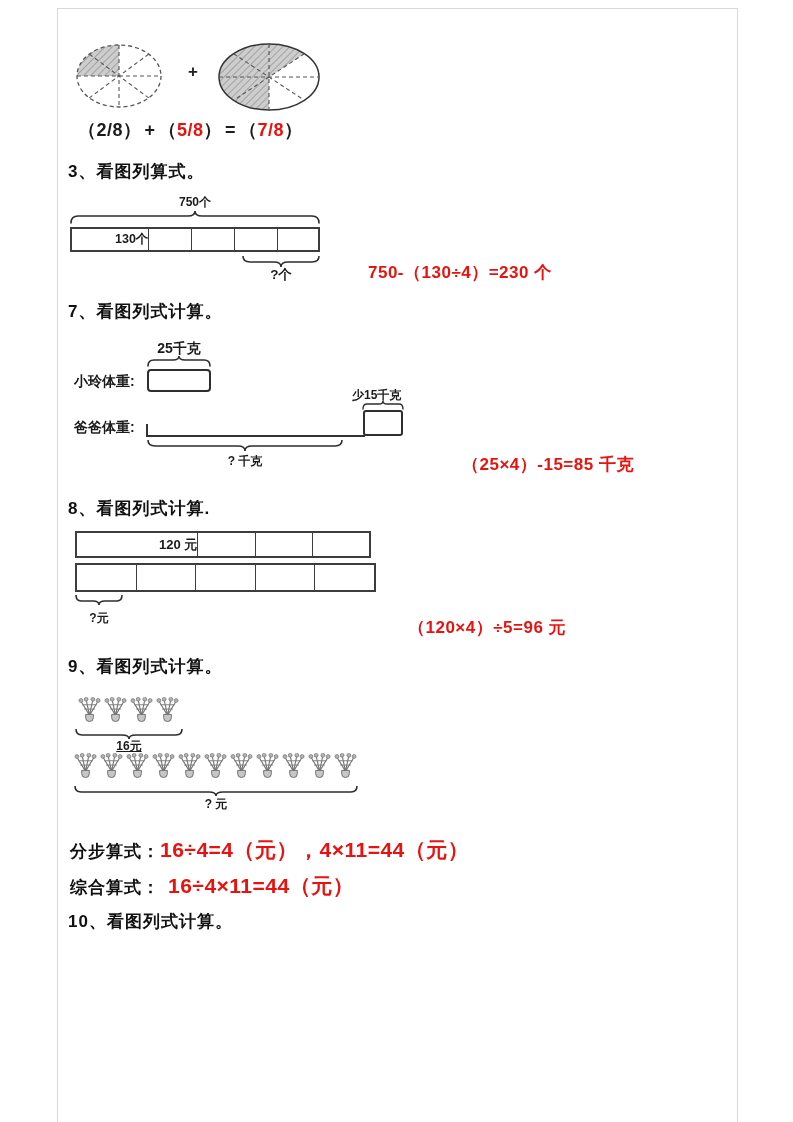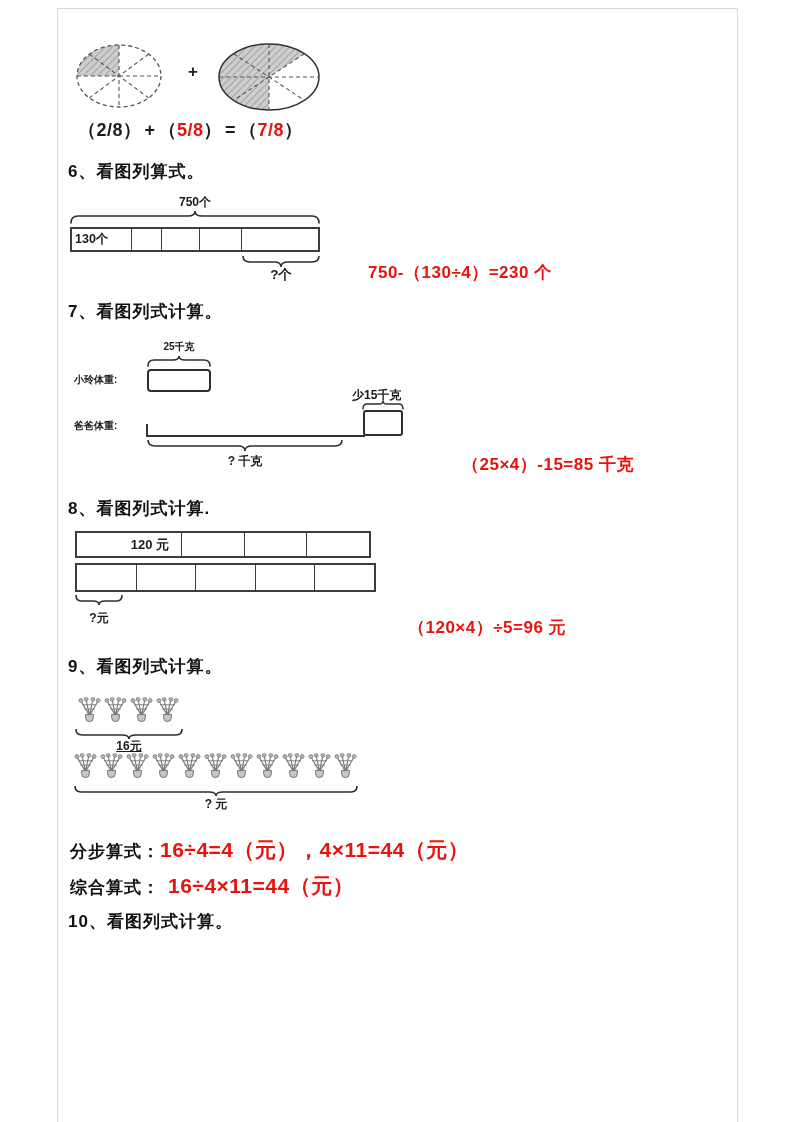--- a/index.html
+++ b/index.html
@@ -7,26 +7,26 @@
   body { font-family:"Liberation Sans","DejaVu Sans",sans-serif; color:#1b1b1b; position:relative; overflow:hidden; }
   .page { position:absolute; left:0; top:0; width:793px; height:1122px; background:#fff; }
   .frame { position:absolute; left:57px; top:8px; width:681px; height:1114px;
            border-left:1px solid #d8d8d8; border-right:1px solid #d8d8d8; border-top:1px solid #d8d8d8; }
   .abs { position:absolute; }
   .qtitle { font-size:17px; font-weight:bold; color:#111; letter-spacing:1px; white-space:nowrap; }
   .eq { font-size:18px; font-weight:bold; letter-spacing:0.5px; white-space:nowrap; }
   .eq .op { padding:0 3px; }
   .red-val { color:#e8120e; }
   .answer { position:absolute; color:#e8120e; font-weight:bold; font-size:17px; letter-spacing:0.5px; white-space:nowrap; }
-  .dlabel { position:absolute; font-size:10px; font-weight:bold; color:#1b1b1b; white-space:nowrap; }
+  .dlabel { position:absolute; font-size:14px; font-weight:bold; color:#1b1b1b; white-space:nowrap; }
   .dlabel.center { text-align:center; }
   .dlabel.sm { font-size:12px; }
   .dlabel.md { font-size:12px; }
   .bar { position:absolute; display:flex; border:2px solid #3d3d3d; background:#fff; }
-  .bar .cell { border-right:1.5px solid #3d3d3d; display:flex; align-items:center; }
+  .bar .cell { border-right:1.5px solid #3d3d3d; display:flex; align-items:center;margin-left:40px; }
   .bar .cell:last-child { border-right:none; }
   .bar .cell .cl { font-size:12.5px; font-weight:bold; padding-left:3px; white-space:nowrap; }
   .bar .cell.ctr { justify-content:center;padding-left:42px; }
   .brace { position:absolute; }
   .box7 { position:absolute; border:2.5px solid #2e2e2e; border-radius:4px; background:#fff; }
   .box7.thin { border-width:2px; border-radius:3px; }
   .shuttle-row { position:absolute; display:flex; }
   .shuttle-row svg { display:block; }
   .exline { position:absolute; white-space:nowrap; }
   .exline .blk { font-size:17px; font-weight:bold; color:#111; letter-spacing:1px; }
@@ -81,21 +81,21 @@
       <line x1="53" y1="2" x2="53" y2="68"></line>
       <line x1="88.4" y1="11.7" x2="17.6" y2="58.3"></line>
       <line x1="17.6" y1="11.7" x2="88.4" y2="58.3"></line>
     </g>
   </svg>
 
   <div class="abs eq" style="left:78px; top:118px;">
     <span>（2/8）</span><span class="op">+</span><span>（</span><span class="red-val">5/8</span><span>）</span><span class="op">=</span><span>（</span><span class="red-val">7/8</span><span>）</span>
   </div>
 
-  <div class="abs qtitle" style="left:68px; top:160px;">6、看图列算式。</div>
+  <div class="abs qtitle" style="left:68px; top:160px;">3、看图列算式。</div>
 
   <div class="dlabel md center" style="left:70px; top:194px; width:250px;">750个</div>
   <svg class="brace" style="left:70px; top:211px;" width="250" height="13">
     <path d="M1,12 Q1,5 8,5 L118,5 Q125,5 125,0 Q125,5 132,5 L242,5 Q249,5 249,12" fill="none" stroke="#2e2e2e" stroke-width="1.6" stroke-linecap="round"></path>
   </svg>
 
   <div class="bar" style="left:70px; top:227px; width:250px; height:25px;">
     <div class="cell" style="width:60px;">
       <span class="cl">130个</span>
     </div>

